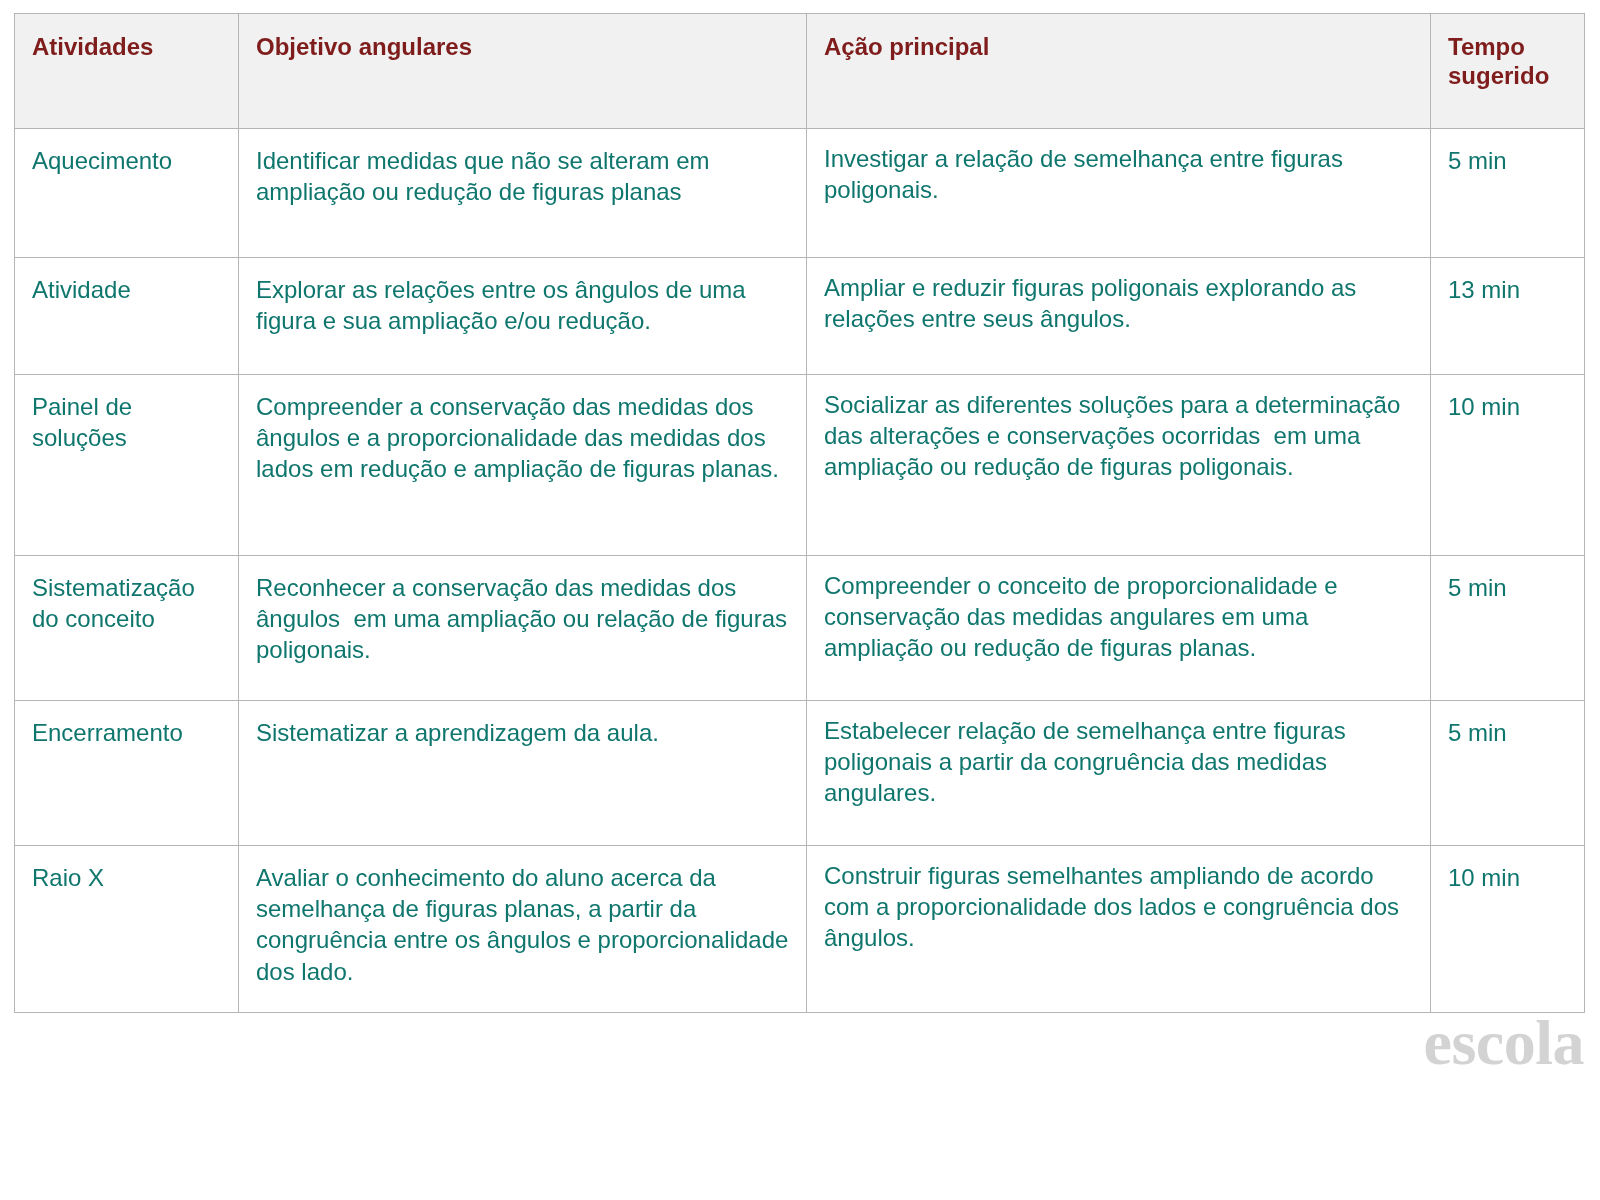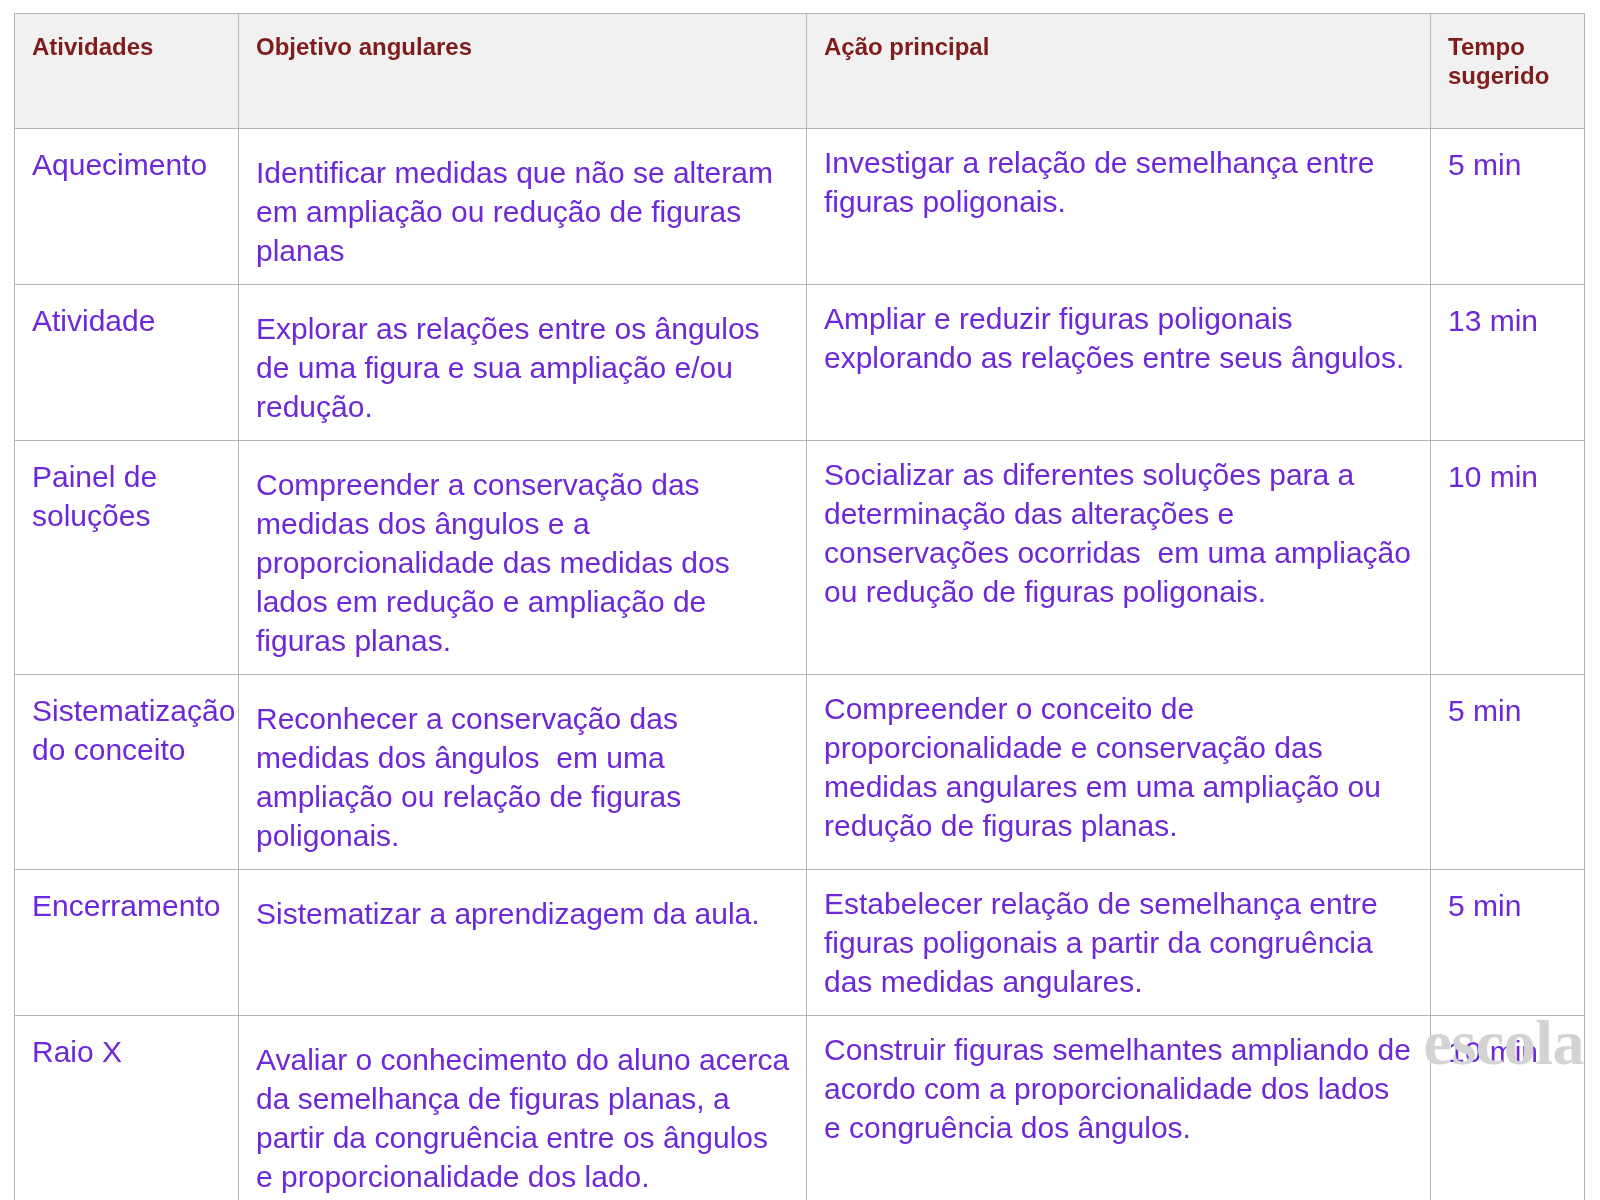--- a/index.html
+++ b/index.html
@@ -44,27 +44,27 @@
   table.plan thead th {
     background: #f1f1f1;
     font-weight: bold;
     font-size: 24px;
     line-height: 1.22;
     color: #7f1d1d;
     height: 115px;
     padding-top: 18px;
   }
   table.plan tbody td {
-    font-size: 30px;
+    font-size: 24px;
     line-height: 1.30;
-    color: #6d28d9;
+    color: #0f766e;
     font-weight: normal;
   }
   table.plan tbody td.activity { padding-top: 16px; }
-  table.plan tbody td.objective { padding-top: 24px; margin-top: 38px; }
+  table.plan tbody td.objective { padding-top: 16px; margin-top: 38px; }
   table.plan tbody td.action { }
   table.plan tbody td.time { padding-top: 16px; white-space: nowrap; }
 
   tr.r0 td { height: 129px; }
   tr.r1 td { height: 117px; }
   tr.r2 td { height: 181px; }
   tr.r3 td { height: 145px; }
   tr.r4 td { height: 145px; }
   tr.r5 td { height: 167px; }
 

